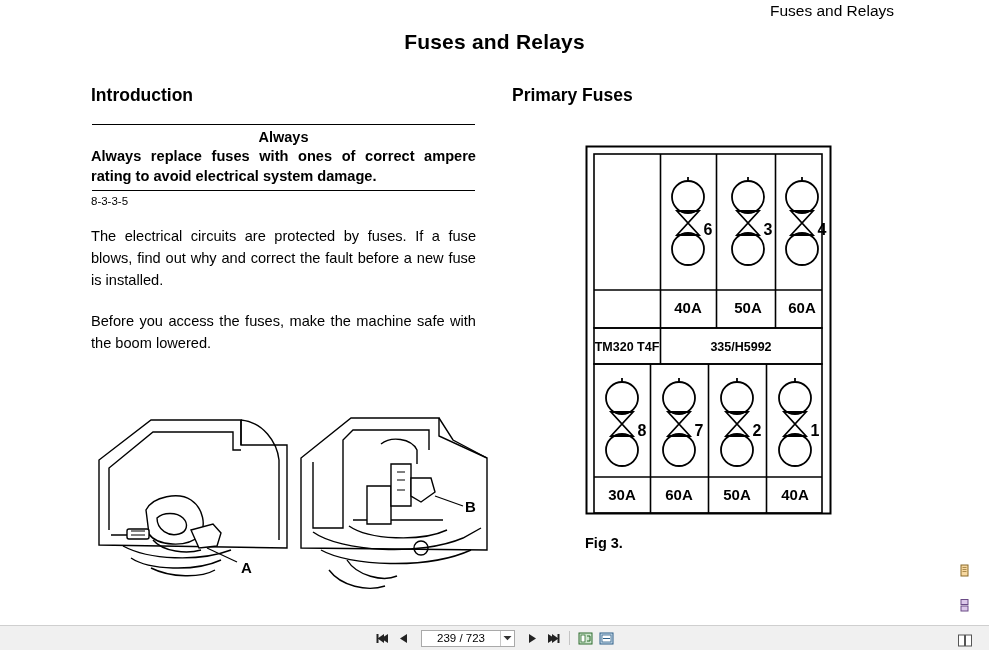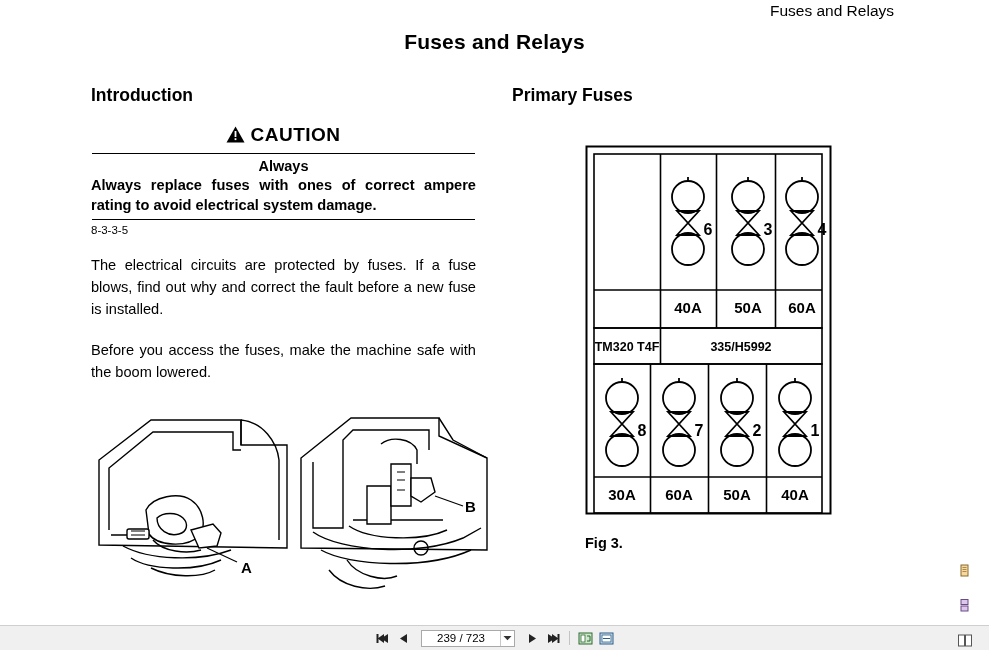--- a/index.html
+++ b/index.html
@@ -198,29 +198,20 @@
   <div id="doc">
 
     <div class="running-head">Fuses and Relays</div>
 
     <div class="page-title">Fuses and Relays</div>
 
     <div class="col-left">
       <div class="sec-head">Introduction</div>
 
       <div class="caution-wrap">
-        <div class="caution-title">
-          <span class="tri">
-            <svg width="19" height="17" viewBox="0 0 19 17">
-              <polygon points="9.5,0.5 18.5,16.5 0.5,16.5" fill="#000"></polygon>
-              <rect x="8.6" y="5" width="1.8" height="6" fill="#fff"></rect>
-              <rect x="8.6" y="12.2" width="1.8" height="1.9" fill="#fff"></rect>
-            </svg>
-          </span><span>CAUTION</span>
-        </div>
         <div class="rule"></div>
         <div class="caution-sub">Always</div>
         <div class="caution-body">Always replace fuses with ones of correct ampere rating to avoid electrical system damage.</div>
         <div class="rule"></div>
         <div class="caution-code">8-3-3-5</div>
       </div>
 
       <p class="para">The electrical circuits are protected by fuses. If a fuse blows, find out why and correct the fault before a new fuse is installed.</p>
       <p class="para">Before you access the fuses, make the machine safe with the boom lowered.</p>
     </div>

